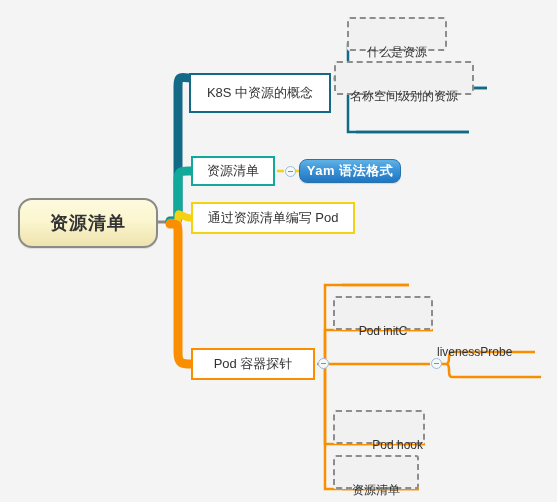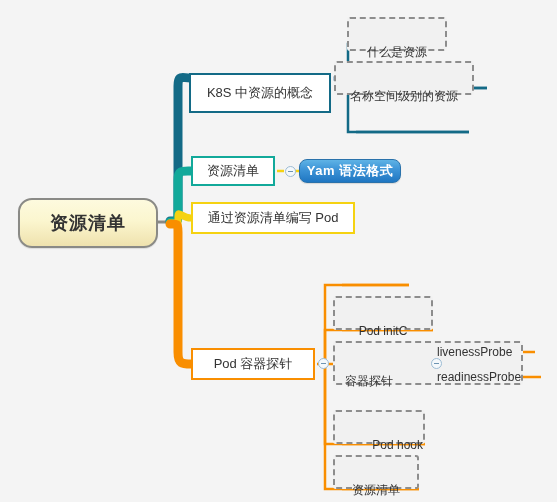--- a/index.html
+++ b/index.html
@@ -141,29 +141,23 @@
 
   <div class="node l1 orange" style="left:191px;top:348px;width:124px;height:32px;">
     <span>Pod 容器探针</span>
   </div>
   <div class="toggle" style="left:318px;top:358px;"></div>
 
   <div class="node leaf" style="left:333px;top:296px;width:100px;height:34px;">
     <span class="leaf-text">Pod initC</span>
   </div>
 
-  <div class="node leaf" style="left:333px;top:341px;width:190px;height:44px;justify-content:flex-start;padding-left:10px;">
-    <span class="leaf-text">容器探针</span>
-  </div>
   <div class="toggle" style="left:431px;top:358px;"></div>
   <div class="node plain" style="left:437px;top:343px;width:98px;height:18px;justify-content:flex-start;">
     <span>livenessProbe</span>
-  </div>
-  <div class="node plain" style="left:437px;top:368px;width:104px;height:18px;justify-content:flex-start;">
-    <span>readinessProbe</span>
   </div>
 
   <div class="node leaf" style="left:333px;top:410px;width:92px;height:34px;justify-content:flex-end;">
     <span class="leaf-text">Pod hook</span>
   </div>
   <div class="node leaf" style="left:333px;top:455px;width:86px;height:34px;">
     <span class="leaf-text">资源清单</span>
   </div>
 
 </div>

